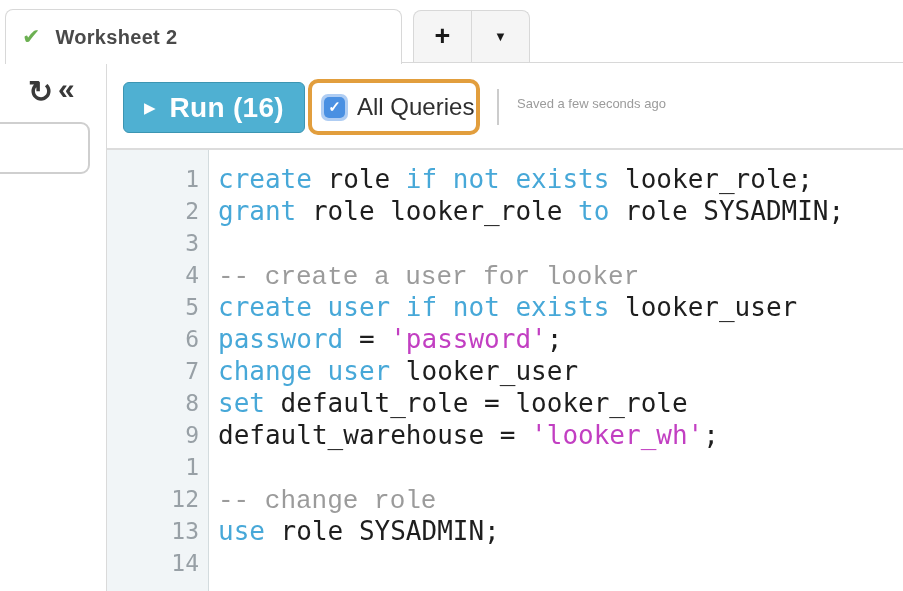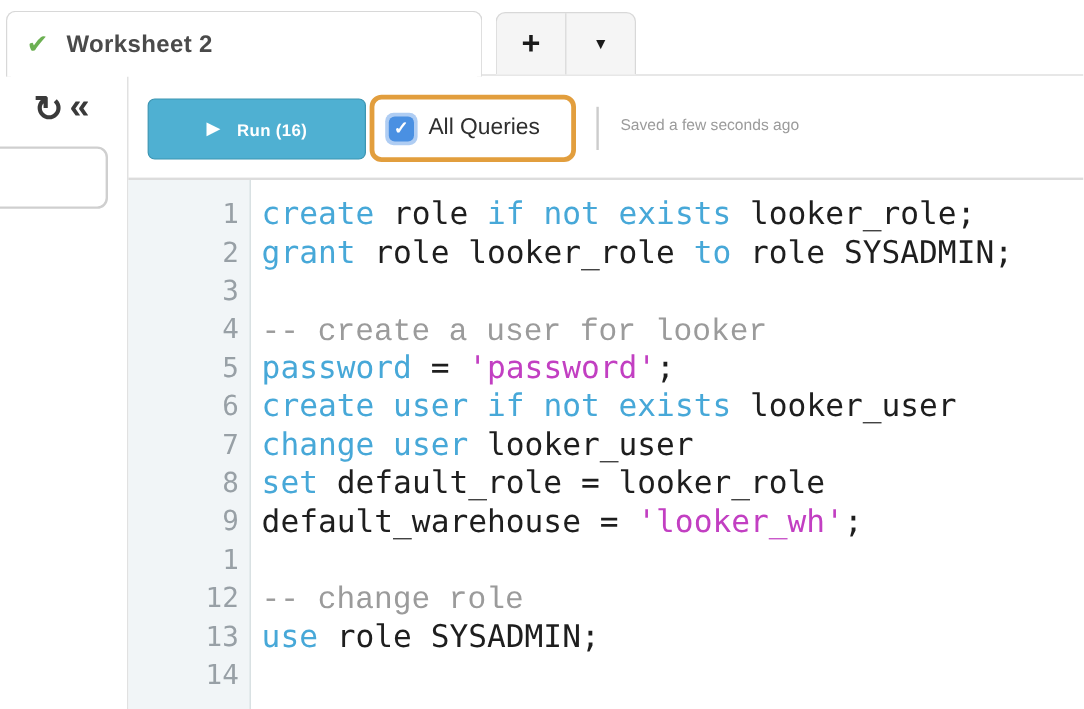--- a/index.html
+++ b/index.html
@@ -25,29 +25,29 @@
   .collapse-icon{position:absolute;left:58px;top:74px;font-size:30px;font-weight:bold;color:#3a3a3a;line-height:1;cursor:pointer;}
   .sidebar-search{position:absolute;left:-18px;top:122px;width:108px;height:52px;box-sizing:border-box;
     background:#fff;border:2px solid #cfcfcf;border-radius:9px;}
   .panel-divider{position:absolute;left:105.5px;top:63px;width:1.5px;height:528px;background:#dadada;}
 
   
   .run-btn{position:absolute;left:123px;top:82px;width:182px;height:51px;box-sizing:border-box;
     background:#4FB0D2;border:1.5px solid #3C95B2;border-radius:6px;
     display:flex;align-items:center;justify-content:center;gap:14px;color:#fff;cursor:pointer;}
   .run-play{font-size:15px;line-height:1;}
-  .run-label{font-size:14px;font-weight:bold;letter-spacing:.3px;}
+  .run-label{font-size:28px;font-weight:bold;letter-spacing:.3px;}
   .aq-highlight{position:absolute;left:308px;top:79px;width:172px;height:56px;box-sizing:border-box;
     border:4px solid #E29E3D;border-radius:10px;background:#fff;
     display:flex;align-items:center;gap:9px;padding-left:9px;}
   .aq-checkbox{width:27px;height:27px;background:#AFCDF3;border-radius:7px;
     display:flex;align-items:center;justify-content:center;cursor:pointer;flex:0 0 auto;}
   .aq-checkbox-inner{width:21px;height:21px;background:#4A90E2;border-radius:5px;
     display:flex;align-items:center;justify-content:center;color:#fff;font-size:15px;font-weight:bold;}
-  .aq-label{font-size:19px;font-weight:500;color:#2f2f2f;cursor:pointer;}
+  .aq-label{font-size:24px;font-weight:500;color:#2f2f2f;cursor:pointer;}
   .saved-divider{position:absolute;left:497px;top:89px;width:1.5px;height:36px;background:#cccccc;}
   .saved-text{position:absolute;left:517px;top:96px;font-size:13px;color:#9b9b9b;}
   .toolbar-line{position:absolute;left:107px;top:148px;width:796px;height:1.5px;background:#dcdcdc;}
 
   
   .gutter{position:absolute;left:107px;top:149.5px;width:102px;height:441.5px;box-sizing:border-box;
     background:#F1F5F7;border-right:1.5px solid #D3DBDE;padding-top:13px;overflow:hidden;}
   .line-number{height:32px;line-height:32px;text-align:right;padding-right:9px;
     font-family:"DejaVu Sans Mono",monospace;font-size:23px;color:#98A0A6;}
   .code-area{position:absolute;left:218px;top:149.5px;right:0;bottom:0;padding-top:13px;overflow:hidden;cursor:text;}
@@ -109,22 +109,22 @@
       <div class="line-number">1</div>
       <div class="line-number">12</div>
       <div class="line-number">13</div>
       <div class="line-number">14</div>
     </div>
   <div class="code-area">
       <div class="code-line"><span class="tok-kw">create</span><span class="tok-p"> role </span><span class="tok-kw">if</span><span class="tok-p"> </span><span class="tok-kw">not</span><span class="tok-p"> </span><span class="tok-kw">exists</span><span class="tok-p"> looker_role;</span></div>
       <div class="code-line"><span class="tok-kw">grant</span><span class="tok-p"> role looker_role </span><span class="tok-kw">to</span><span class="tok-p"> role SYSADMIN;</span></div>
       <div class="code-line"></div>
       <div class="code-line"><span class="tok-c">-- create a user for looker</span></div>
+      <div class="code-line"><span class="tok-kw">create</span><span class="tok-p"> </span><span class="tok-kw">user</span><span class="tok-p"> </span><span class="tok-kw">if</span><span class="tok-p"> </span><span class="tok-kw">not</span><span class="tok-p"> </span><span class="tok-kw">exists</span><span class="tok-p"> looker_user</span></div>
       <div class="code-line"><span class="tok-kw">password</span><span class="tok-p"> = </span><span class="tok-s">'password'</span><span class="tok-p">;</span></div>
-      <div class="code-line"><span class="tok-kw">create</span><span class="tok-p"> </span><span class="tok-kw">user</span><span class="tok-p"> </span><span class="tok-kw">if</span><span class="tok-p"> </span><span class="tok-kw">not</span><span class="tok-p"> </span><span class="tok-kw">exists</span><span class="tok-p"> looker_user</span></div>
       <div class="code-line"><span class="tok-kw">change</span><span class="tok-p"> </span><span class="tok-kw">user</span><span class="tok-p"> looker_user</span></div>
       <div class="code-line"><span class="tok-kw">set</span><span class="tok-p"> default_role = looker_role</span></div>
       <div class="code-line"><span class="tok-p">default_warehouse = </span><span class="tok-s">'looker_wh'</span><span class="tok-p">;</span></div>
       <div class="code-line"></div>
       <div class="code-line"><span class="tok-c">-- change role</span></div>
       <div class="code-line"><span class="tok-kw">use</span><span class="tok-p"> role SYSADMIN;</span></div>
       <div class="code-line"></div>
     </div>
 
 </div>

